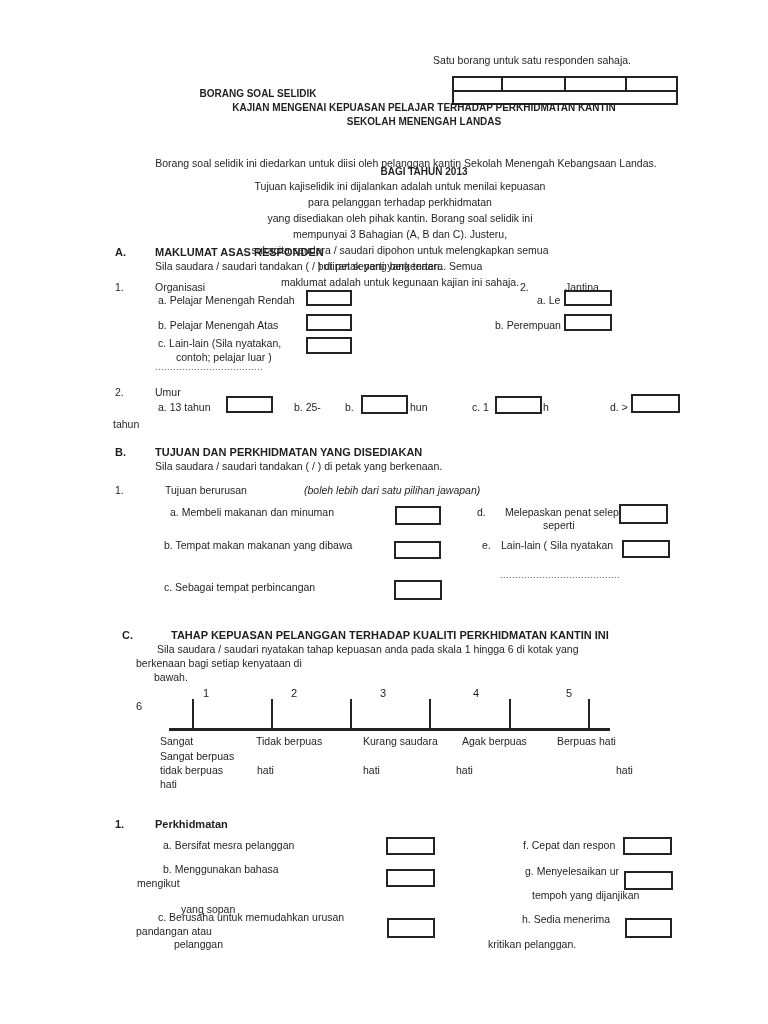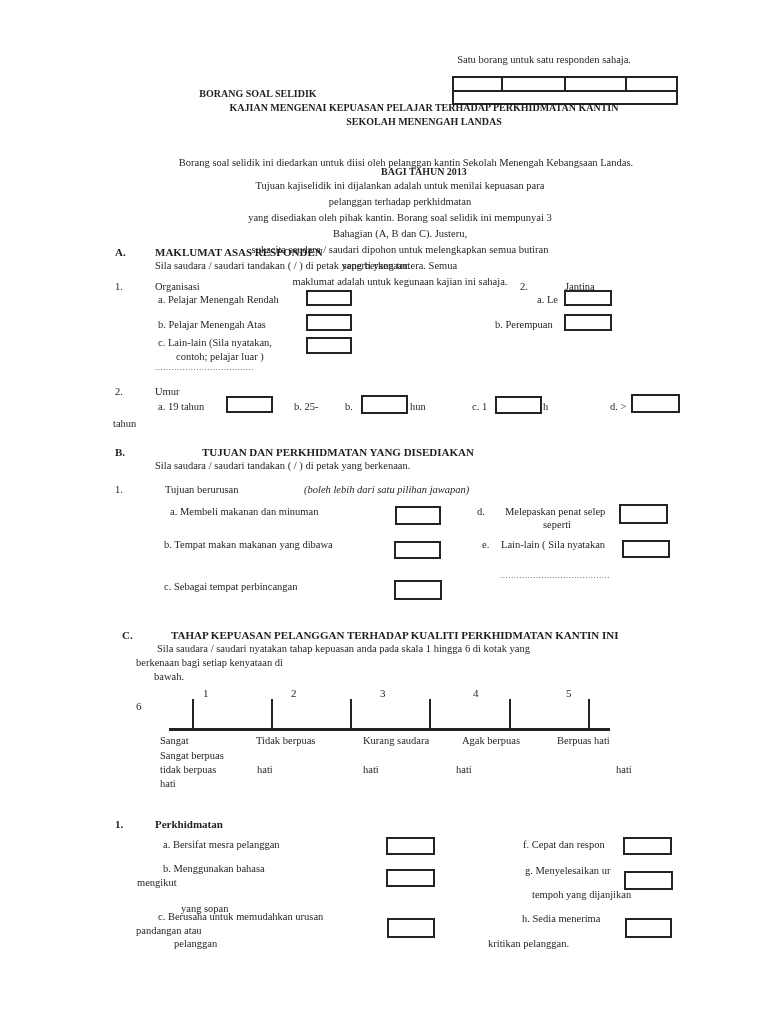--- a/index.html
+++ b/index.html
@@ -1,17 +1,17 @@
 <!DOCTYPE html>
 <html><head>
 <meta charset="utf-8">
 <style>
   html,body { margin:0; padding:0; background:#fff; }
   .page { position:relative; width:713px; height:1024px; background:#ffffff;
-          font-family:Liberation Serif, serif; color:#1f1f1f; overflow:hidden; }
+          font-family:Liberation Sans, sans-serif; color:#1f1f1f; overflow:hidden; }
   .t { position:absolute; font-size:10.5px; line-height:12px; white-space:nowrap; }
   .b { font-weight:bold; }
   .i { font-style:italic;margin-left:40px; }
   .c { transform:translateX(-50%); }
   .tt { font-size:10px; line-height:13px; font-weight:bold; }
   .h11 { font-size:11px; }
   .pre { white-space:pre-line; text-align:center; line-height:16px; }
   .box { position:absolute; border:2px solid #232323; background:#ffffff; box-sizing:border-box; }
   .tick { position:absolute; width:2px; background:#232323; }
   .hline { position:absolute; height:3px; background:#232323; }
@@ -65,35 +65,35 @@
   <div class="box" style="left:564px; top:314px; width:48px; height:17px;"></div>
 
   <span class="t" style="left:158px; top:337px;">c. Lain-lain (Sila nyatakan,</span>
   <div class="box" style="left:306px; top:337px; width:46px; height:17px;"></div>
   <span class="t" style="left:176px; top:351px;">contoh; pelajar luar  )</span>
   <span class="t dots" style="left:155px; top:361px;">....................................</span>
 
   <span class="t" style="left:115px; top:386px;">2.</span>
   <span class="t" style="left:155px; top:386px;">Umur</span>
 
-  <span class="t" style="left:158px; top:401px;">a. 19 tahun</span>
+  <span class="t" style="left:158px; top:401px;">a. 13 tahun</span>
   <div class="box" style="left:226px; top:396px; width:47px; height:17px;"></div>
   <span class="t" style="left:294px; top:401px;">b. 25-</span>
   <span class="t" style="left:345px; top:401px;">b.</span>
   <div class="box" style="left:361px; top:395px; width:47px; height:19px;"></div>
   <span class="t" style="left:410px; top:401px;">hun</span>
   <span class="t" style="left:472px; top:401px;">c. 1</span>
   <div class="box" style="left:495px; top:396px; width:47px; height:18px;"></div>
   <span class="t" style="left:543px; top:401px;">h</span>
   <span class="t" style="left:610px; top:401px;">d. &gt;</span>
   <div class="box" style="left:631px; top:394px; width:49px; height:19px;"></div>
   <span class="t" style="left:113px; top:418px;">tahun</span>
 
   <span class="t b h11" style="left:115px; top:446px;">B.</span>
-  <span class="t b h11" style="left:155px; top:446px;margin-left:47px;">TUJUAN DAN PERKHIDMATAN YANG DISEDIAKAN</span>
+  <span class="t b h11" style="left:155px; top:446px;">TUJUAN DAN PERKHIDMATAN YANG DISEDIAKAN</span>
   <span class="t" style="left:155px; top:460px;">Sila saudara / saudari tandakan ( / ) di petak  yang berkenaan.</span>
 
   <span class="t" style="left:115px; top:484px;">1.</span>
   <span class="t" style="left:165px; top:484px;">Tujuan berurusan</span>
   <span class="t i" style="left:264px; top:484px;">(boleh lebih dari satu pilihan jawapan)</span>
 
   <span class="t" style="left:170px; top:506px;">a.  Membeli makanan dan minuman</span>
   <span class="t" style="left:477px; top:506px;">d.</span>
   <span class="t" style="left:505px; top:506px;">Melepaskan penat selep</span>
   <div class="box" style="left:395px; top:506px; width:46px; height:19px;"></div>

